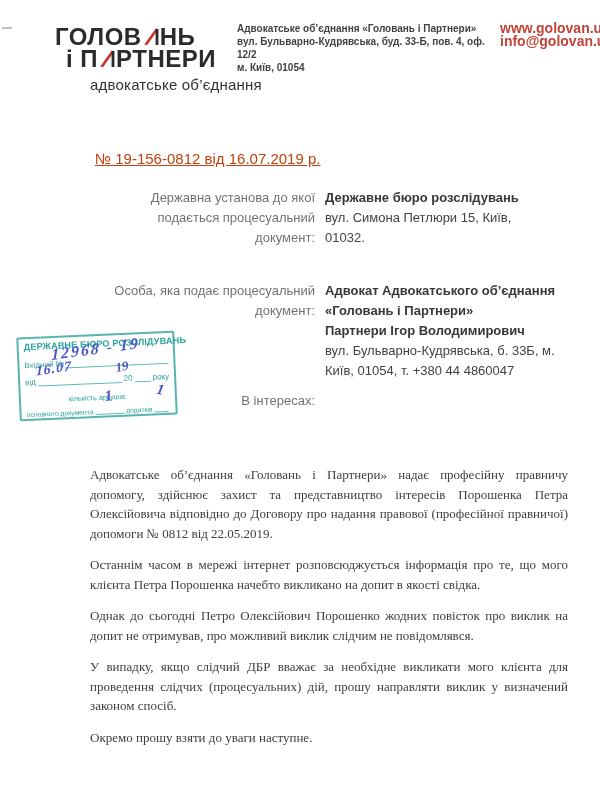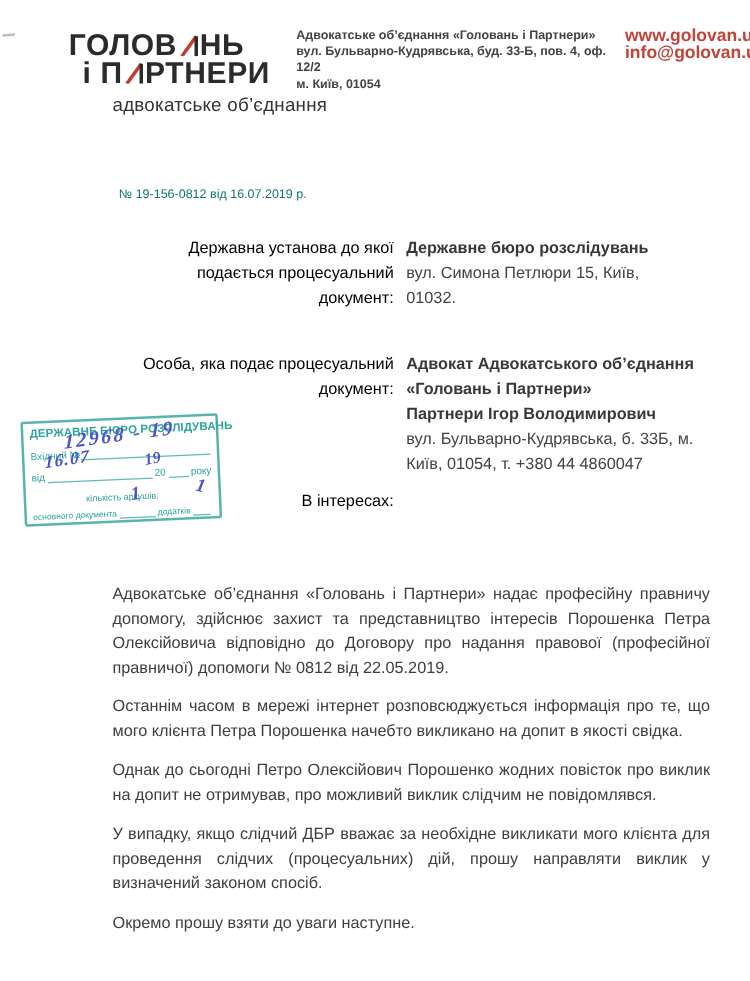--- a/index.html
+++ b/index.html
@@ -26,25 +26,25 @@
   .logo-line2 { margin-left:11px; }
   .a-glyph { width:15px; height:17px; margin:0 1px 1px 2px; display:inline-block; }
   .logo-sub { margin-left:35px; margin-top:6px; font-size:15px; letter-spacing:.2px; color:#333; }
 
   .lh-center { position:absolute; left:237px; top:22px; width:255px;
     font-size:10px; font-weight:bold; line-height:13px; color:#424242; }
   .lh-right { position:absolute; left:500px; top:22px;
     font-size:14px; font-weight:bold; line-height:13px; color:#c2433a; }
 
   
-  .docnum { position:absolute; left:95px; top:150px; font-size:10px; color:#0f766e; }
+  .docnum { position:absolute; left:95px; top:150px; font-size:15px; color:#c2410c;text-decoration:underline; }
 
   
   .f-label { position:absolute; left:100px; width:215px; text-align:right;
-    font-size:13px; line-height:20px; color:#000000; }
+    font-size:13px; line-height:20px; color:#737373; }
   .f-value { position:absolute; left:325px; font-size:13px; line-height:20px; color:#424242; }
   .f-label.l1 { top:188px; } .f-value.v1 { top:188px; }
   .f-label.l2 { top:281px; } .f-value.v2 { top:281px; }
   .f-label.l3 { top:391px; } .f-value.v3 { top:391px; }
   .bold { font-weight:bold; color:#383838; }
   .w200 { width:200px; } .w245 { width:245px; } .w235 { width:235px; }
   .nowrap { white-space:nowrap; }
 
   
   .stamp { position:absolute; left:18px; top:334px; width:158px; height:84px;
@@ -64,21 +64,21 @@
     font-style:italic; font-weight:bold; color:#4a55c6; }
   .hw-number { left:32px; top:4px;  font-size:16px; letter-spacing:2px; transform:rotate(-5deg) skewX(-8deg); }
   .hw-date   { left:16px; top:23px; font-size:14px; letter-spacing:1px; transform:rotate(-6deg) skewX(-8deg); }
   .hw-year   { left:96px; top:24px; font-size:13px; transform:rotate(-8deg); }
   .hw-docs   { left:84px; top:52px; font-size:15px; transform:rotate(-6deg); }
   .hw-attach { left:136px; top:48px; font-size:15px; transform:rotate(14deg); }
 
   
   .body-text { position:absolute; left:90px; top:465px; width:478px;
     font-size:13px; line-height:19.5px; text-align:justify; color:#3e3e3e; }
-  .body-text p { margin-bottom:12px; }
+  .body-text p { margin-bottom:12px;font-family:Liberation Serif, serif; }
 </style>
 </head>
 <body>
 
 <div class="page">
 
   <div class="corner-dash"></div>
 
   <div class="logo">
     <div class="logo-line">

